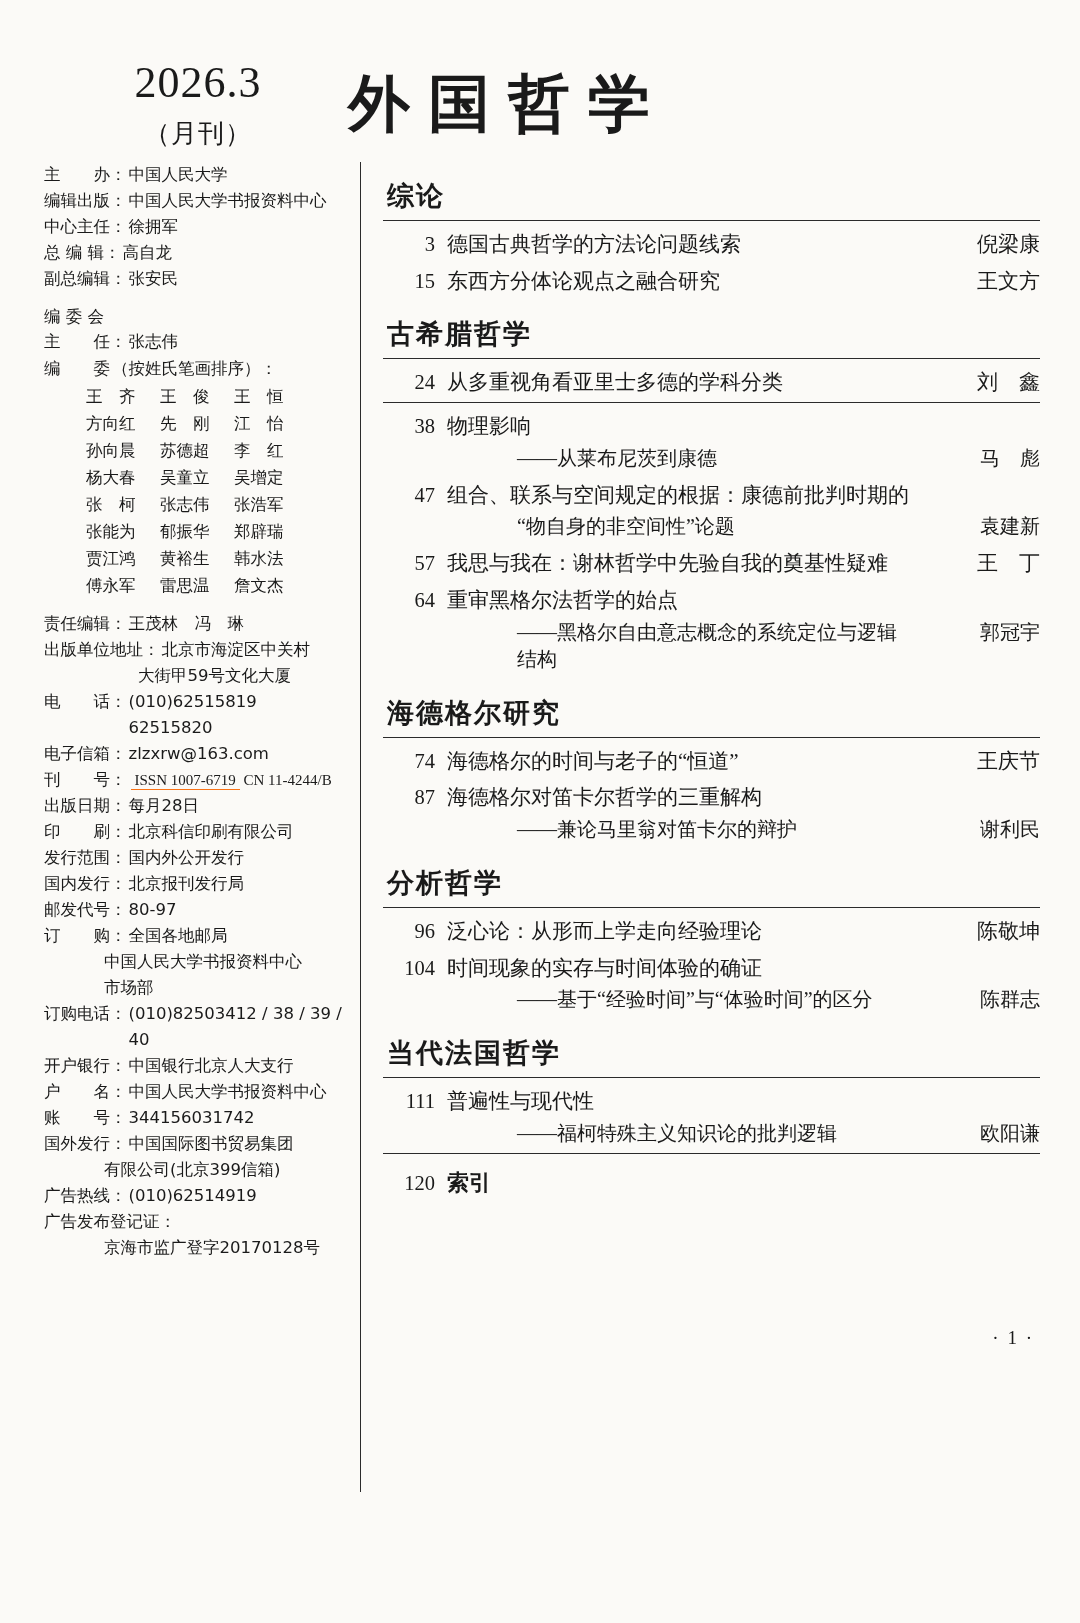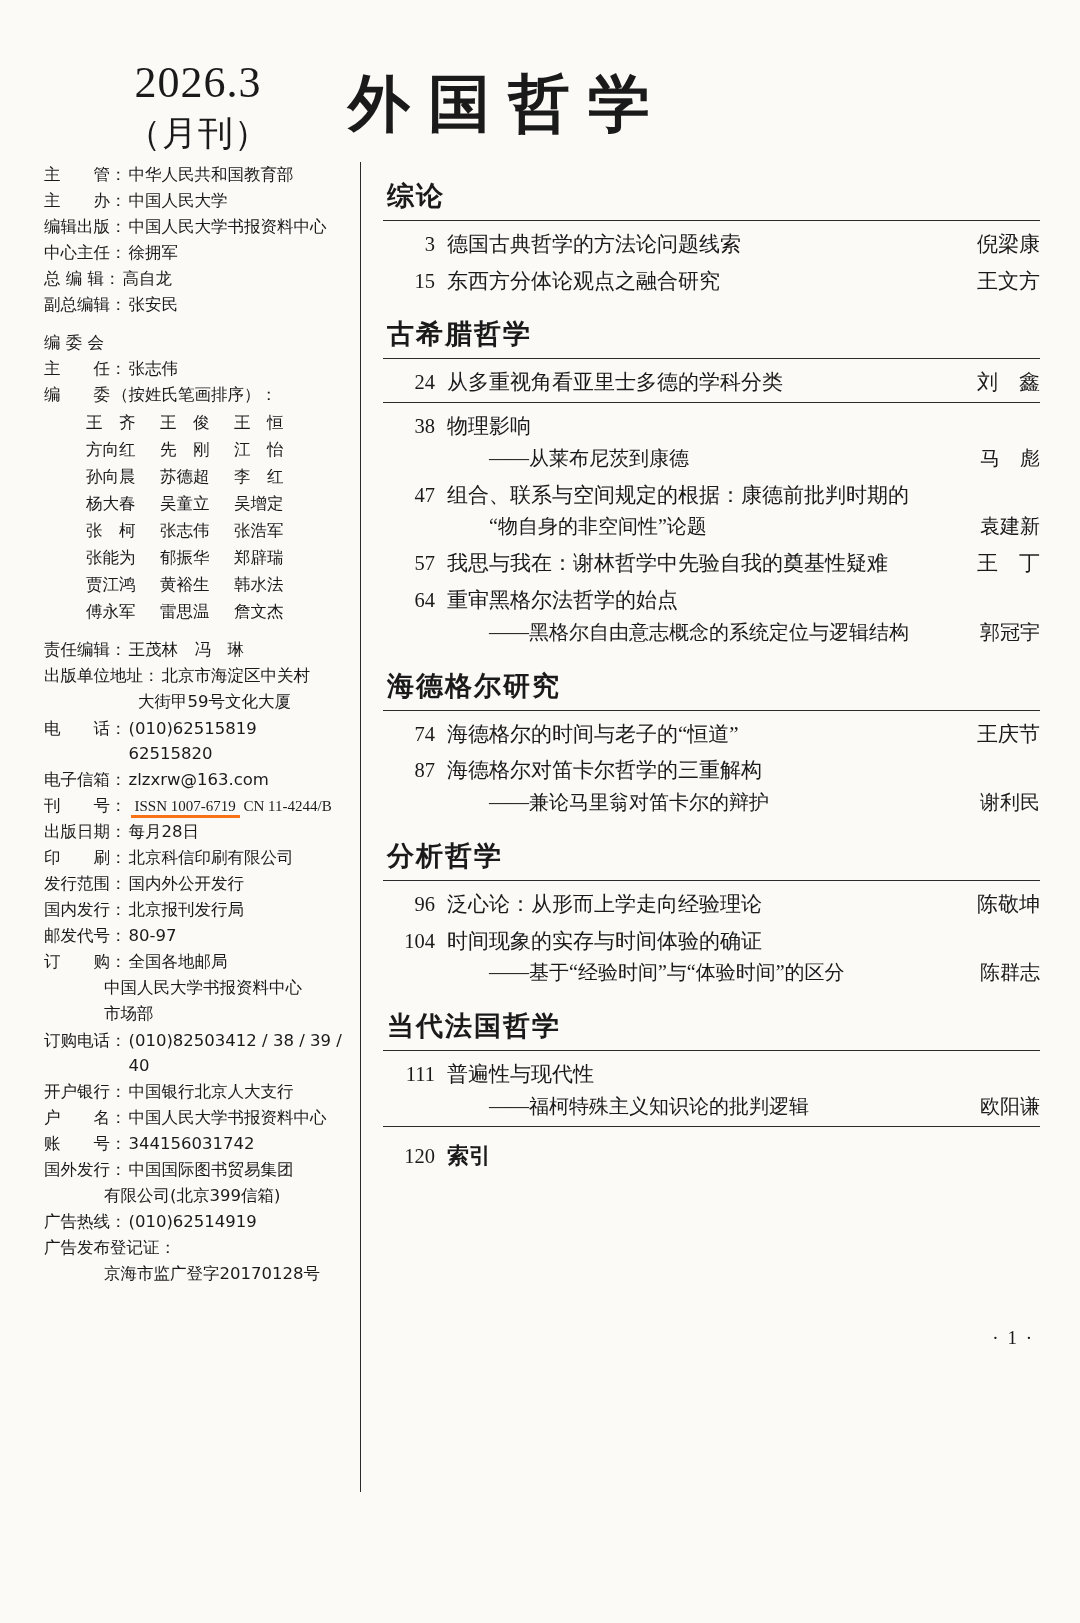--- a/index.html
+++ b/index.html
@@ -36,22 +36,22 @@
     text-align: center;
     padding-top: 8px;
   }
   .issue-date {
     font-size: 44px;
     letter-spacing: 1px;
     line-height: 1.05;
     font-family: "Liberation Serif", serif;
   }
   .issue-freq {
-    font-size: 35px;
-    margin-top: 4px;
+    font-size: 26px;
+    margin-top: 10px;
     letter-spacing: 1px;
   }
   .journal-title {
     flex: 1;
     text-align: left;
     font-size: 62px;
     font-weight: bold;
     letter-spacing: 18px;
     padding-top: 10px;
     padding-right: 10px;
@@ -121,21 +121,21 @@
 
   .issn-block {
     display: inline-block;
     text-align: center;
     font-family: "Liberation Serif", serif;
     font-size: 15px;
     line-height: 1.35;
     padding-left: 4px;
   }
   .issn-top {
-    border-bottom: 3px solid #f97316;
+    border-bottom: 1px solid #f97316;
     padding: 0 4px 1px 4px;
   }
   .issn-bot { padding-top: 1px; }
 
   
   .section {
     margin-bottom: 2px;
   }
   .section-head {
     font-size: 27px;
@@ -173,20 +173,21 @@
     text-align: right;
     display: inline-flex;
     justify-content: flex-end;
     white-space: nowrap;
   }
   .sub-line {
     display: flex;
     align-items: baseline;
     font-size: 20px;
     padding: 1px 0 4px 0;
+    gap: 28px;
   }
   .sub-line .sub-spacer { flex: 0 0 52px; }
   .sub-line .sub-txt {
     flex: 1 1 auto;
     padding-left: 54px;
     padding-right: 10px;
   }
   .sub-line .auth {
     flex: 0 0 auto;
     width: 96px;
@@ -229,24 +230,20 @@
       <div class="issue-date">2026.3</div>
       <div class="issue-freq">（月刊）</div>
     </div>
     <div class="journal-title">外国哲学</div>
   </div>
 
   <div class="body-wrap">
 
     <div class="left-col">
       <div id="colophon-rows1">
-          <div class="info-row">
-            <span class="info-label">主　　管：</span>
-            <span class="info-value">中华人民共和国教育部</span>
-          </div>
           <div class="info-row">
             <span class="info-label">主　　办：</span>
             <span class="info-value">中国人民大学</span>
           </div>
           <div class="info-row">
             <span class="info-label">编辑出版：</span>
             <span class="info-value">中国人民大学书报资料中心</span>
           </div>
           <div class="info-row">
             <span class="info-label">中心主任：</span>

